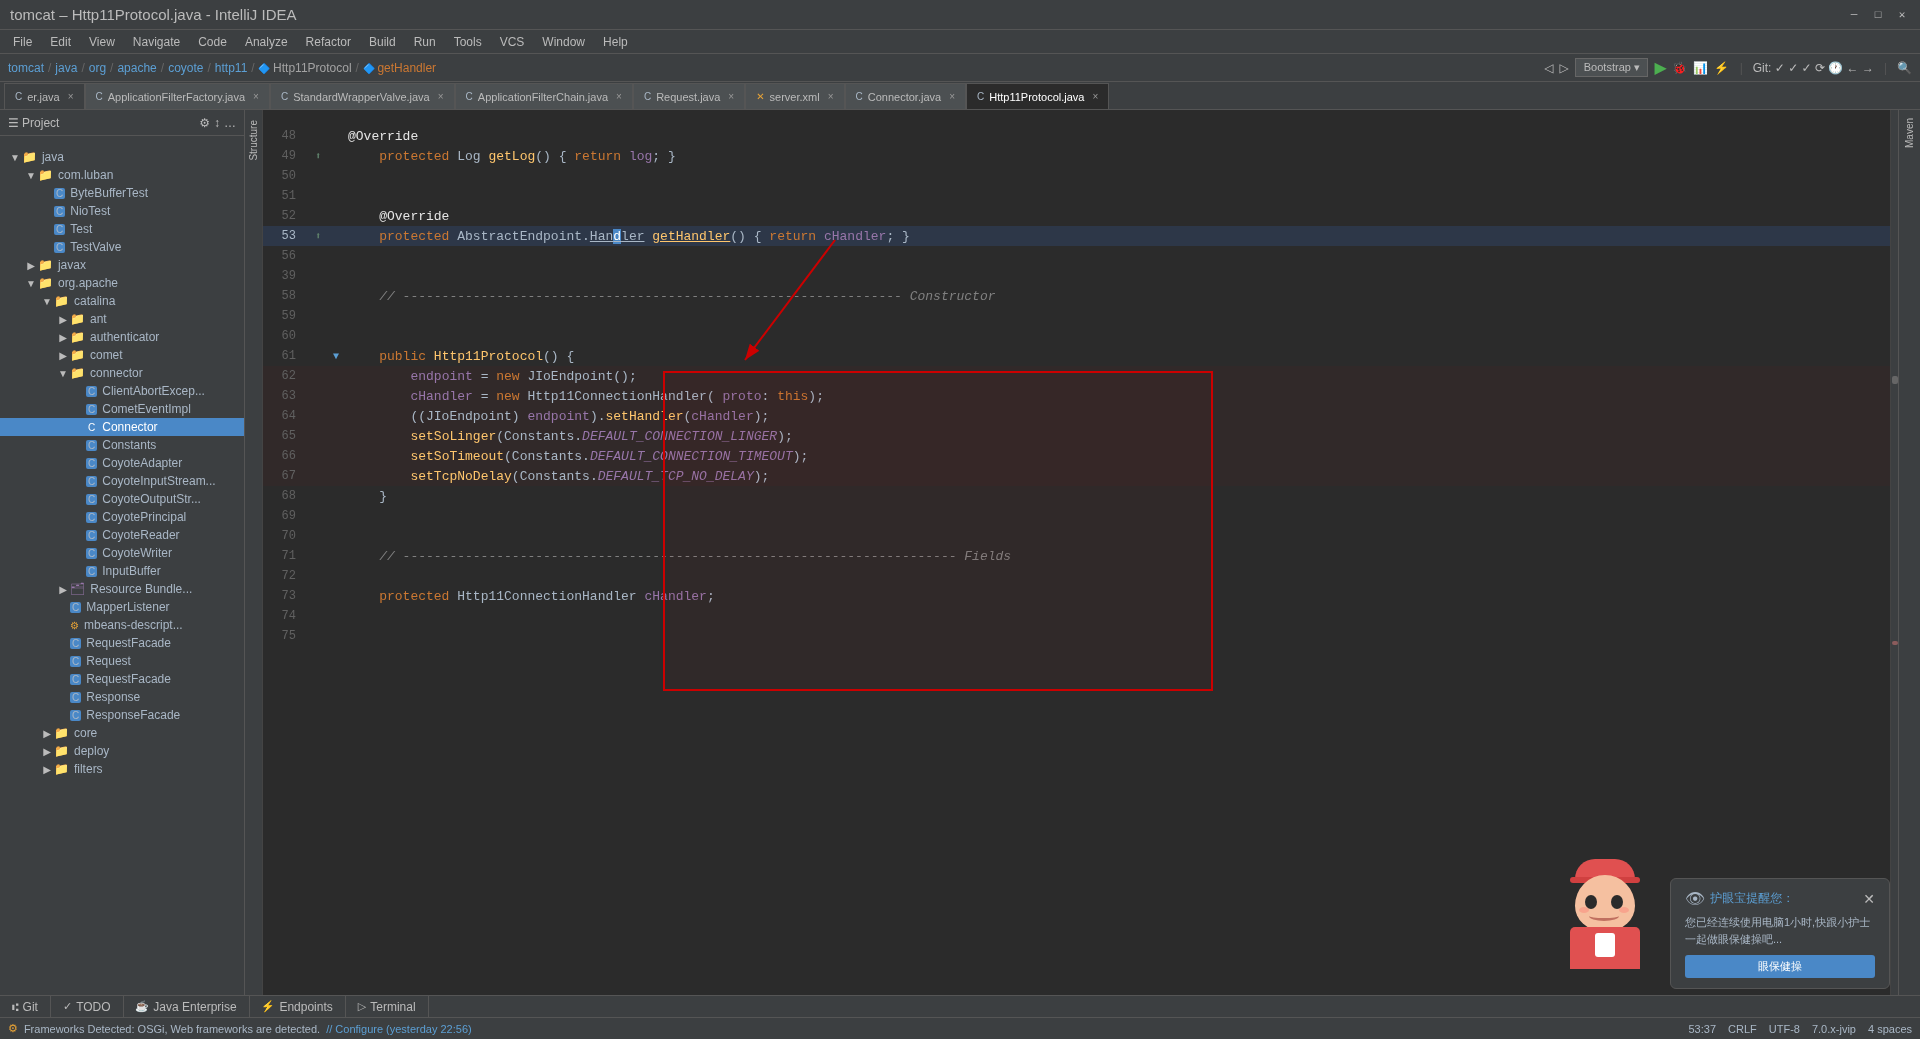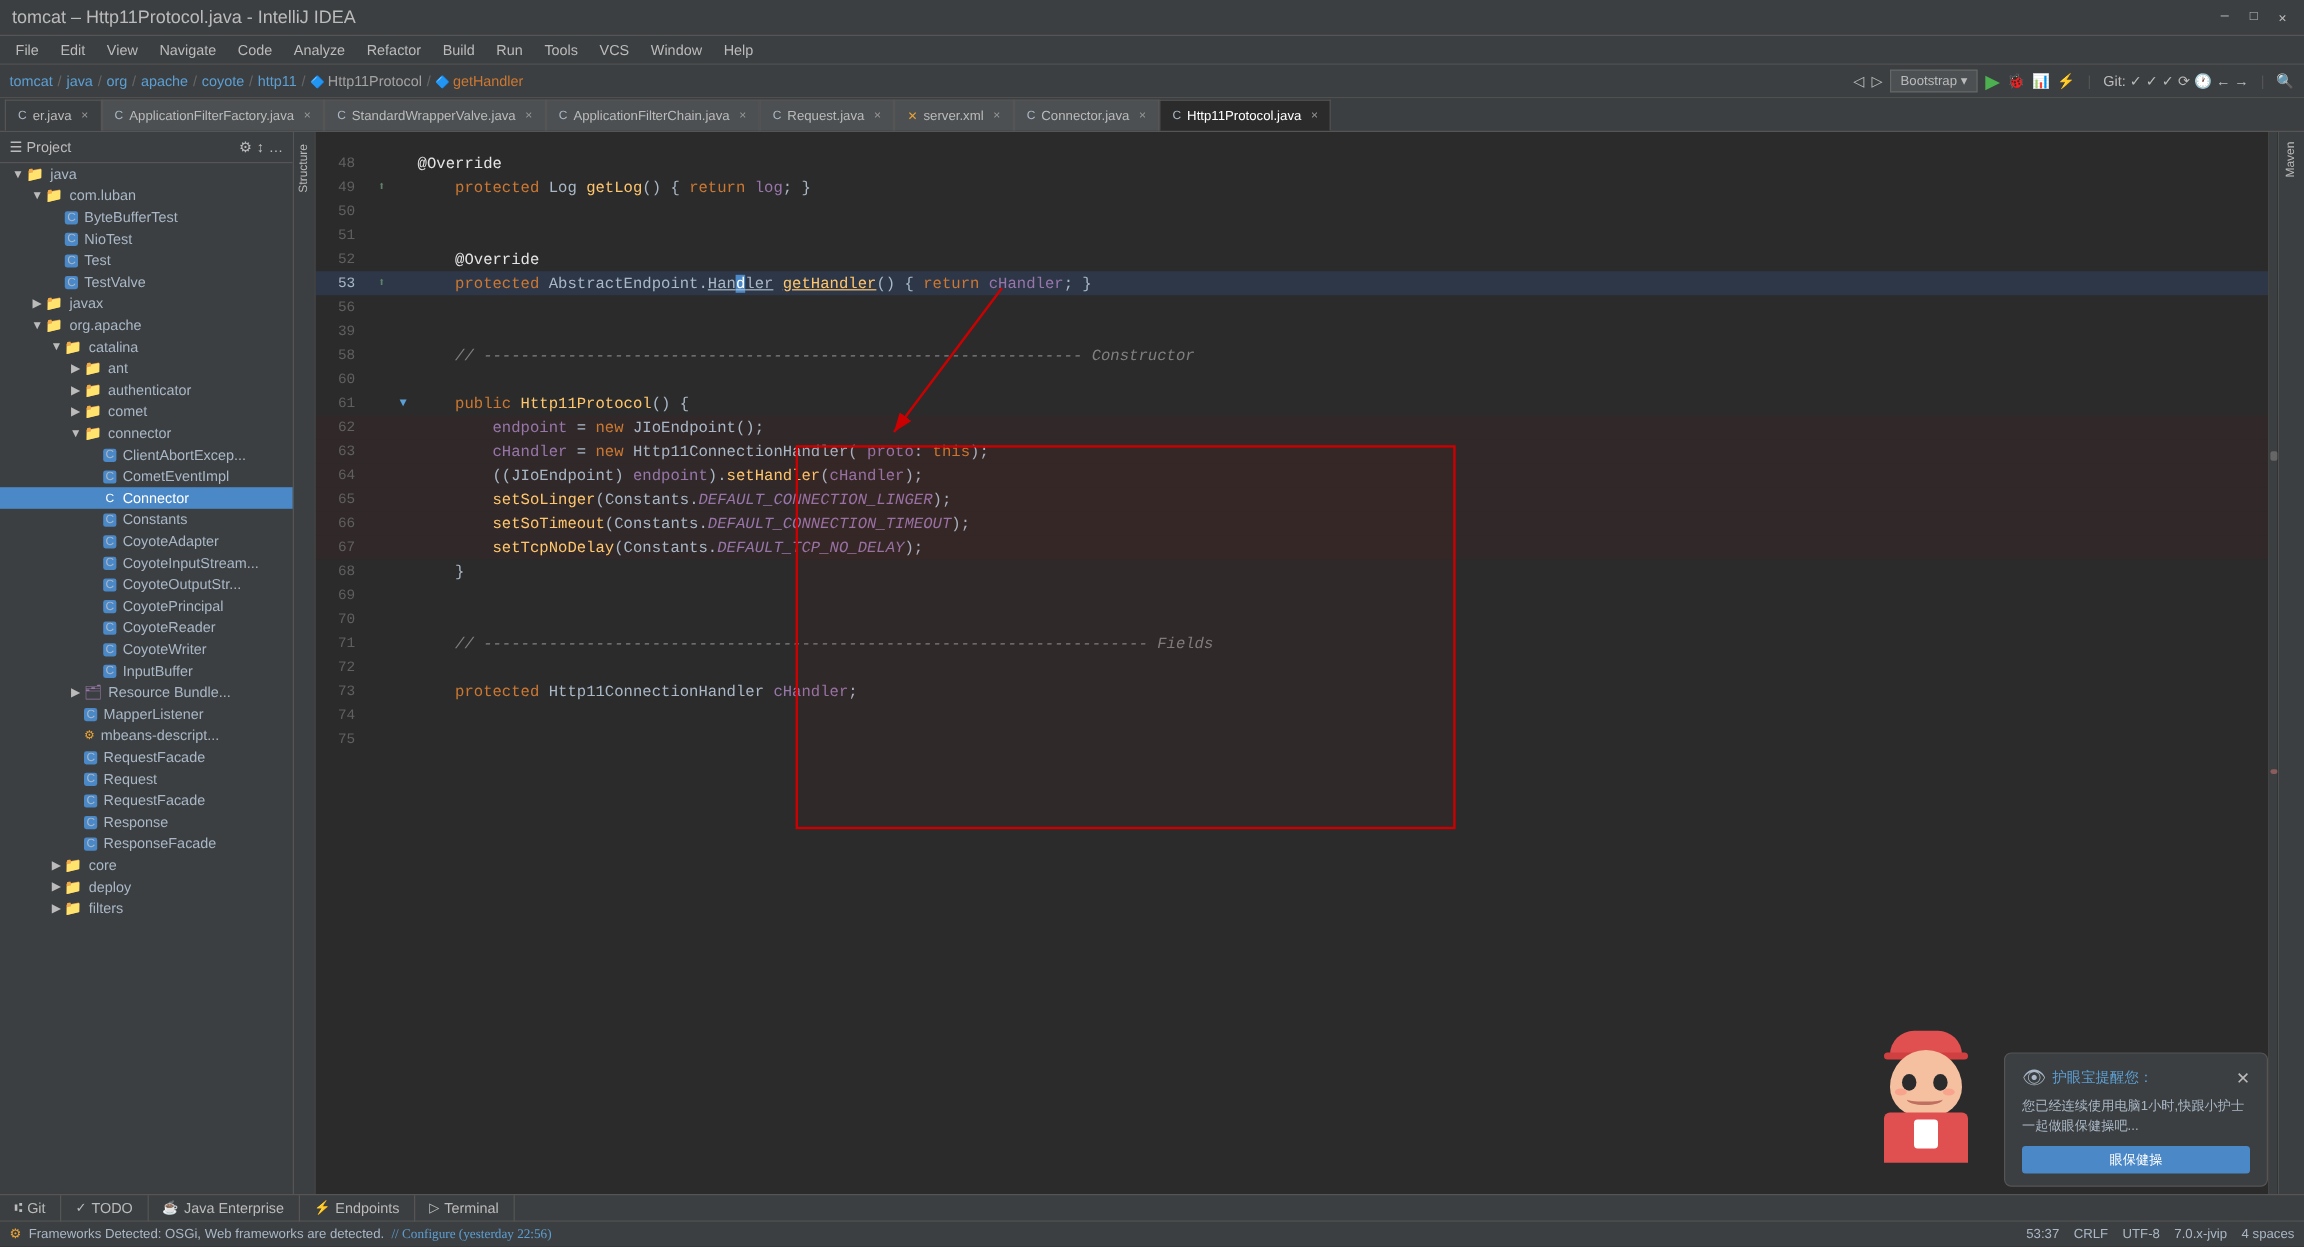--- a/index.html
+++ b/index.html
@@ -130,20 +130,21 @@
     }
 
     
     #sidebar {
       width: 245px;
       min-width: 245px;
       background: #3c3f41;
       border-right: 1px solid #555;
       overflow-y: auto;
       overflow-x: hidden;
+      gap: 12px;
     }
     #sidebar::-webkit-scrollbar { width: 6px; }
     #sidebar::-webkit-scrollbar-track { background: #3c3f41; }
     #sidebar::-webkit-scrollbar-thumb { background: #666; }
 
     .sidebar-header {
       height: 26px;
       background: #3c3f41;
       display: flex;
       align-items: center;
@@ -325,21 +326,21 @@
       height: 22px;
       background: #3c3f41;
       border-top: 1px solid #555;
       display: flex;
       align-items: center;
       padding: 0 8px;
       font-family: 'Segoe UI', sans-serif;
       font-size: 11px;
       color: #a9b7c6;
     }
-    .framework-link { color: #5c9fd4; cursor: pointer; font-family: Liberation Serif, serif; }
+    .framework-link { color: #5c9fd4; cursor: pointer; }
   </style>
 </head>
 <body>
 
 <div id="title-bar">
   <span class="title-text">tomcat – Http11Protocol.java - IntelliJ IDEA</span>
   <div class="window-controls">
     <div class="win-btn">─</div>
     <div class="win-btn">□</div>
     <div class="win-btn">✕</div>
@@ -746,20 +747,26 @@
           <div class="line-content"></div>
         </div>
 
         <div class="code-line">
           <div class="line-num">58</div>
           <div class="line-marker"></div>
           <div class="line-arrow"></div>
           <div class="line-content"><span class="comment">    // ---------------------------------------------------------------- Constructor</span></div>
         </div>
 
+        <div class="code-line">
+          <div class="line-num">59</div>
+          <div class="line-marker"></div>
+          <div class="line-arrow"></div>
+          <div class="line-content"></div>
+        </div>
 
         <div class="code-line">
           <div class="line-num">60</div>
           <div class="line-marker"></div>
           <div class="line-arrow"></div>
           <div class="line-content"></div>
         </div>
 
         <div class="code-line">
           <div class="line-num">61</div>

